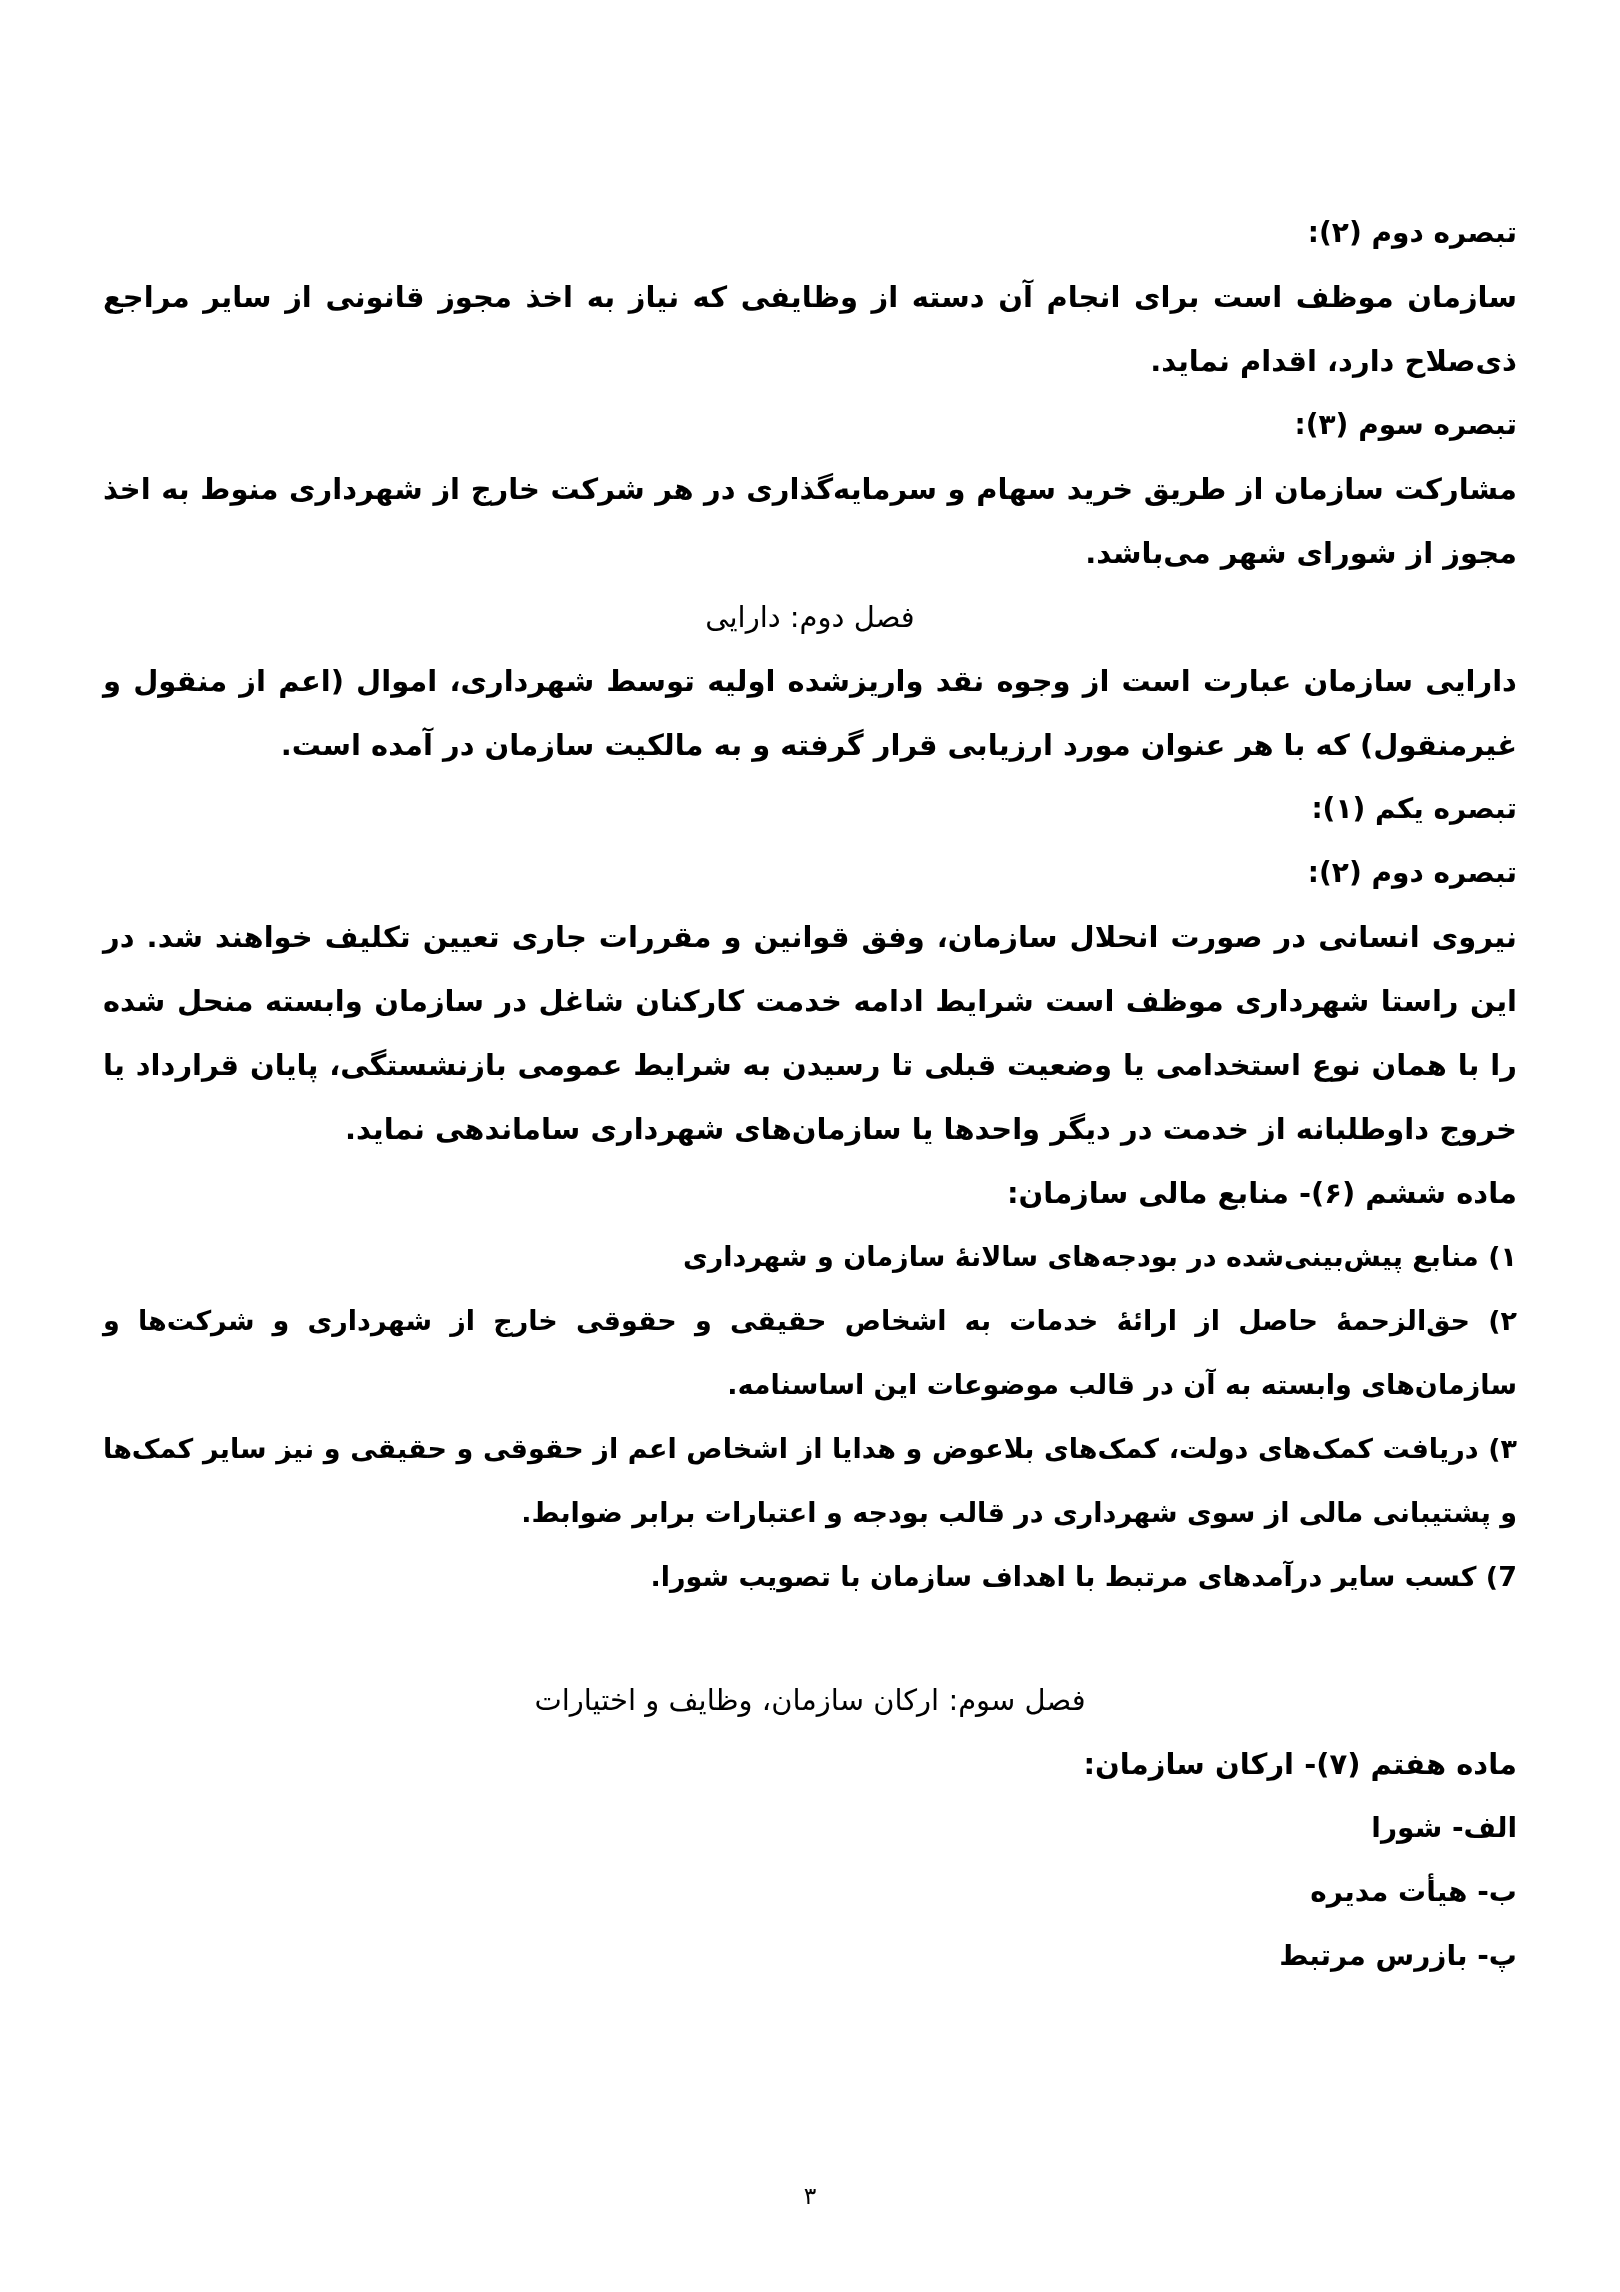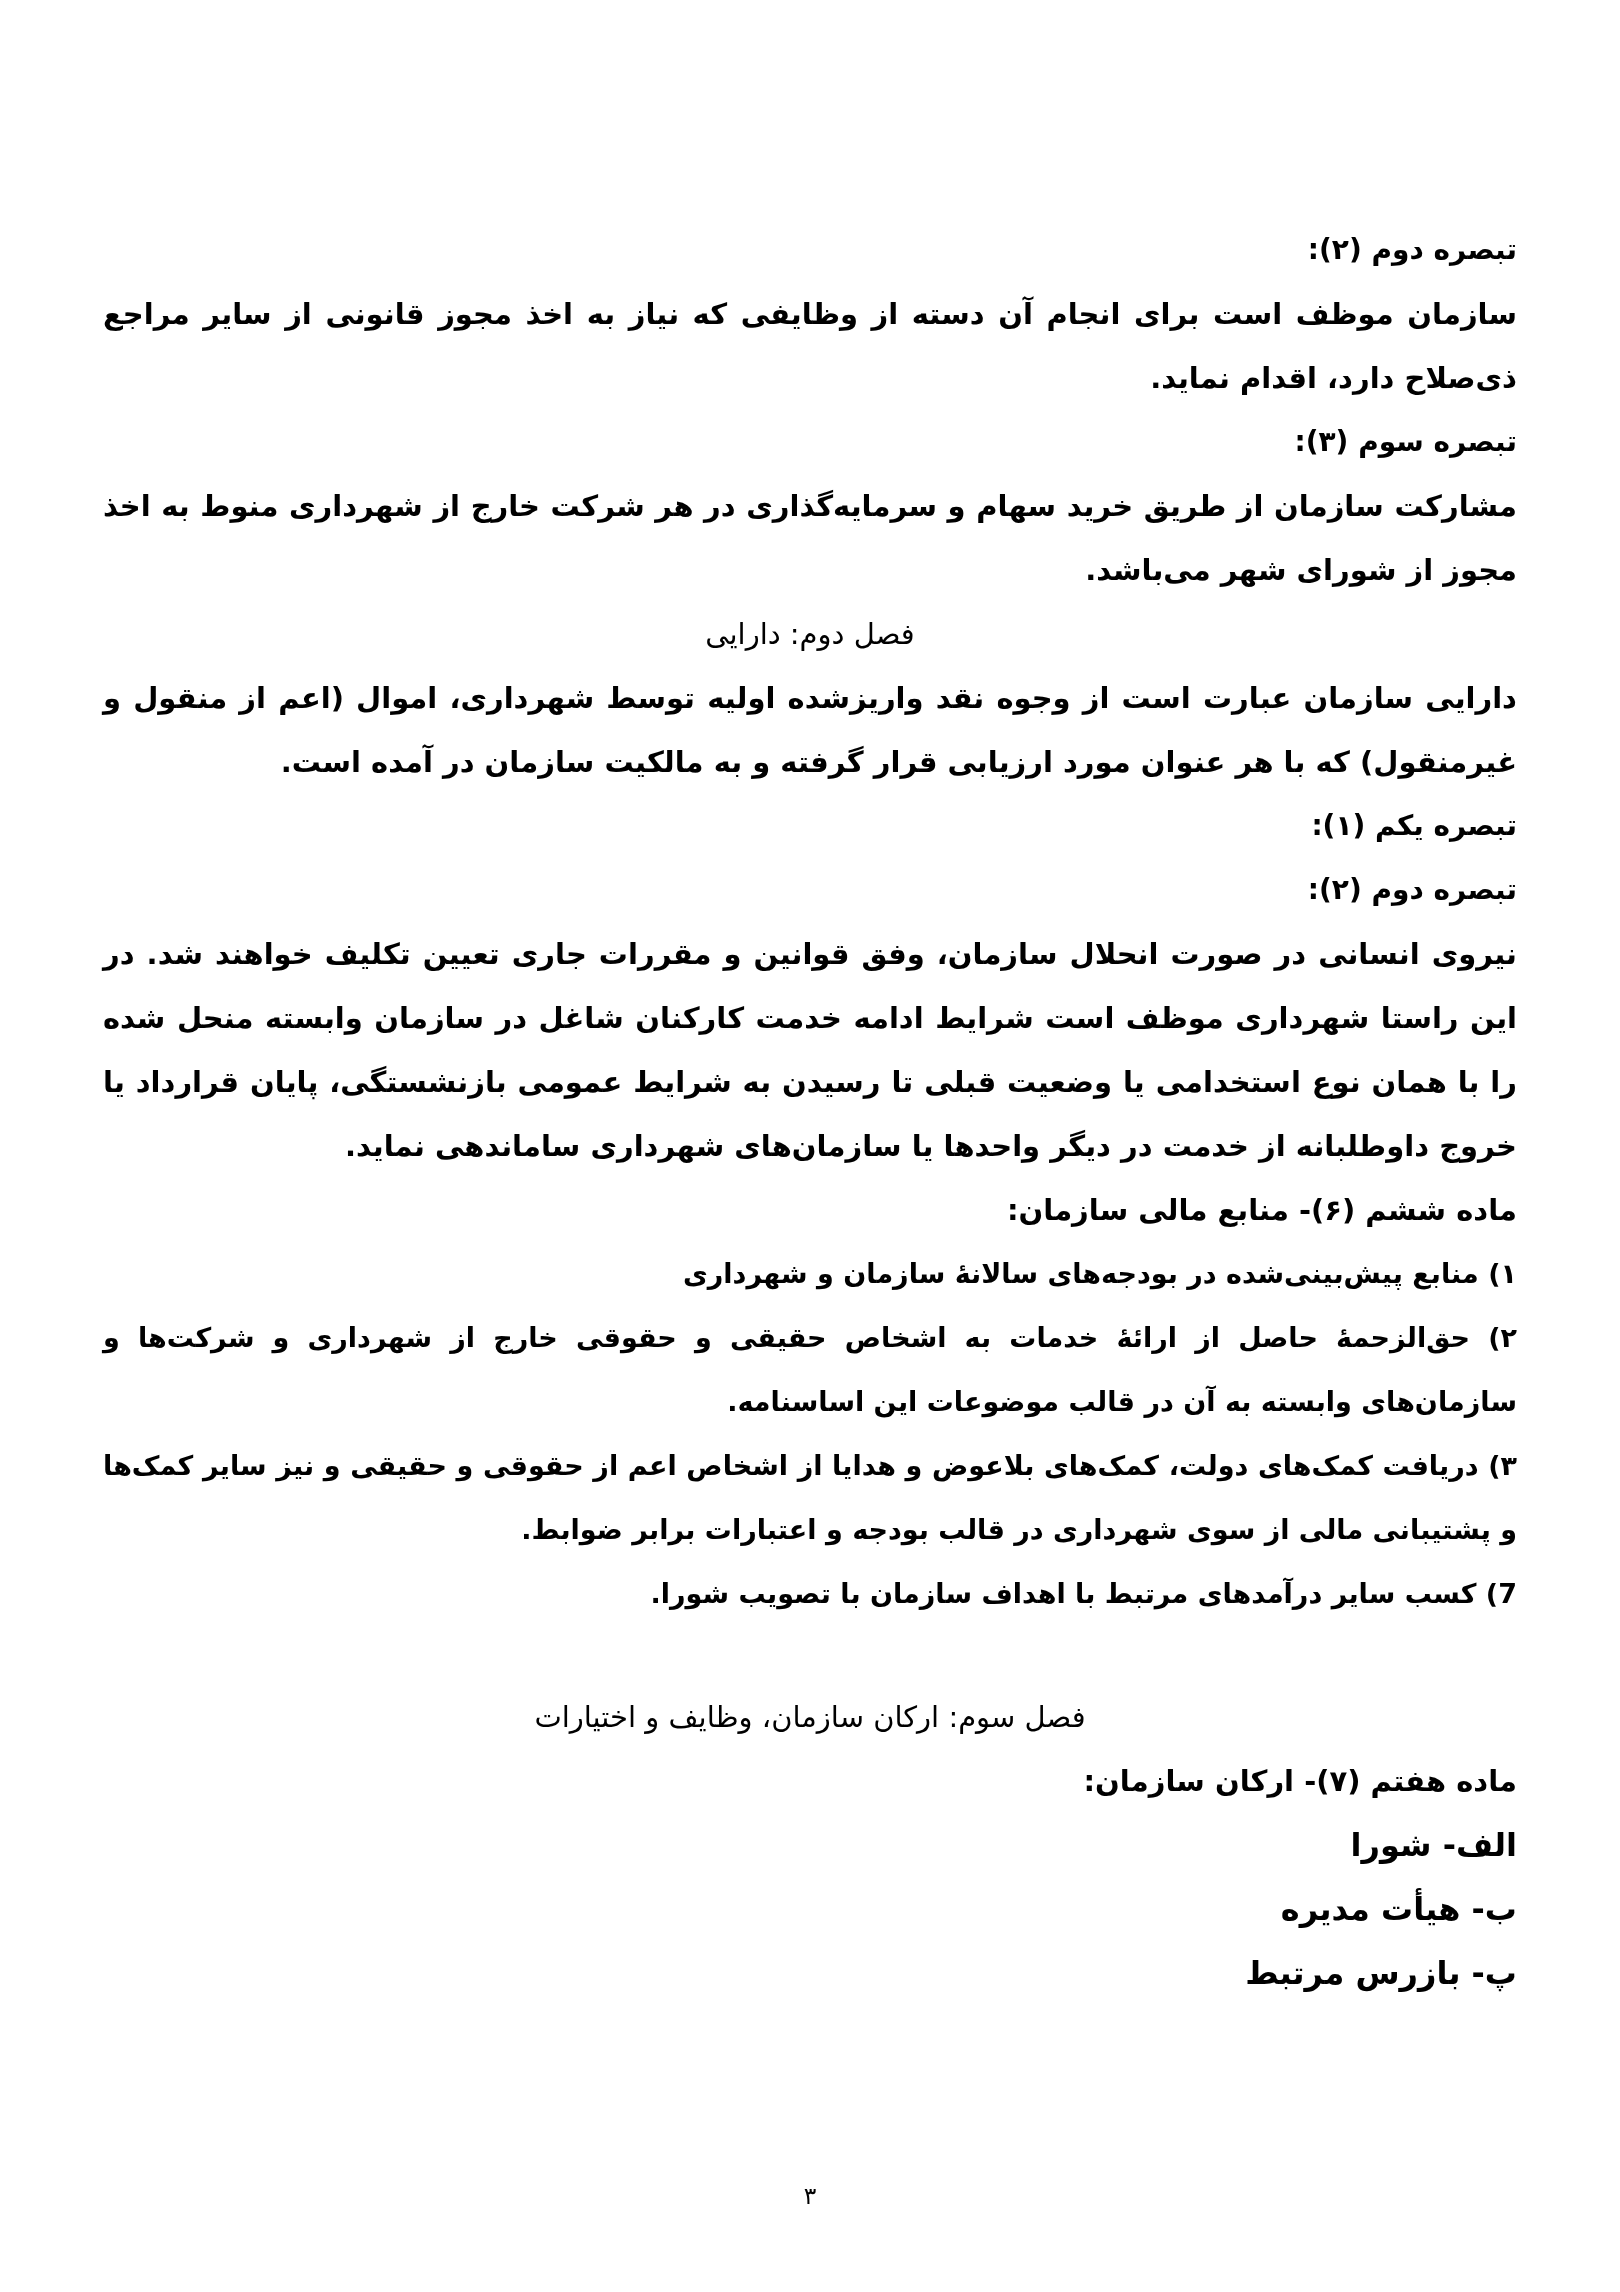--- a/index.html
+++ b/index.html
@@ -12,21 +12,21 @@
     width: 1620px;
     height: 2293px;
     background: #ffffff;
     direction: rtl;
     font-family: "DejaVu Sans", sans-serif;
     color: #000000;
     overflow: hidden;
   }
   .content {
     position: absolute;
-    top: 218px;
+    top: 201px;
     right: 103px;
     left: 103px;
   }
   .content p {
     margin: 0;
   }
   .note-h {
     font-size: 28px;
     font-weight: 700;
     line-height: 64px;
@@ -55,21 +55,21 @@
     text-justify: inter-word;
   }
   .list-line {
     font-size: 27px;
     font-weight: 700;
     line-height: 64px;
     text-align: justify;
     text-justify: inter-word;
   }
   .short-line {
-    font-size: 32px;
+    font-size: 28px;
     font-weight: 700;
     line-height: 64px;
     text-align: right;
   }
   .page-footer {
     position: absolute;
     top: 2182px;
     left: 0;
     right: 0;
     text-align: center;

